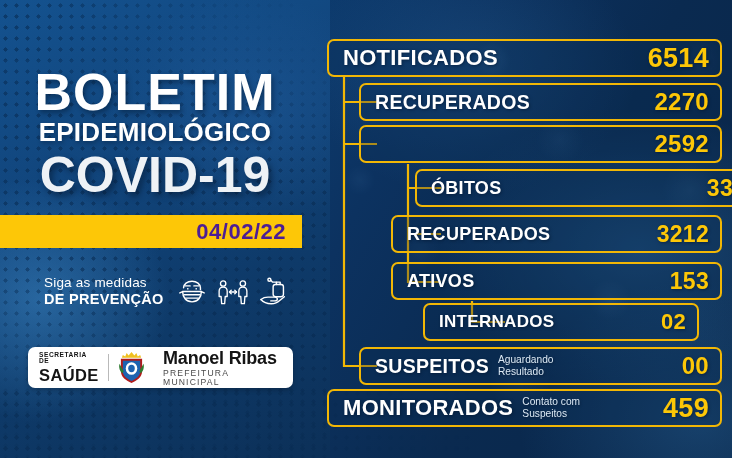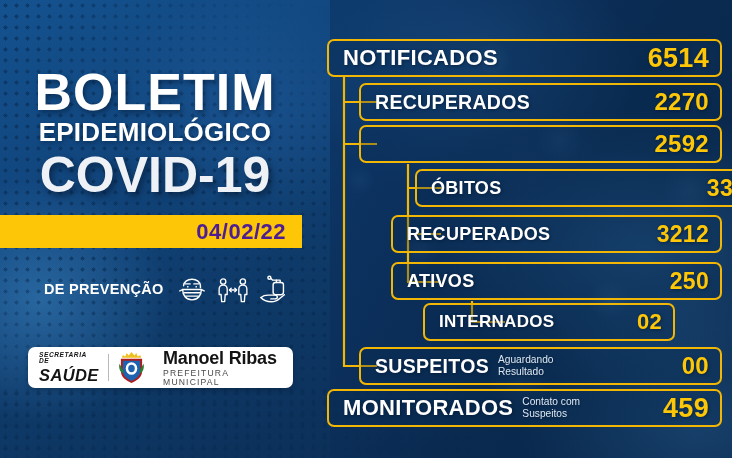--- a/index.html
+++ b/index.html
@@ -111,21 +111,21 @@
   
   .logo-pill {
     position:absolute; left:28px; top:347px;
     width:265px; height:41px;
     background:#ffffff;
     border-radius:7px;
     display:flex; align-items:center;
     padding:0 11px;
     box-shadow:0 2px 5px rgba(0,0,0,.22);
   }
-  .sec-saude { text-align:left; color:#141414; line-height:1;font-style:italic; }
+  .sec-saude { text-align:left; color:#141414; line-height:1; }
   .sec-saude .l1 { font-size:6.6px; font-weight:bold; letter-spacing:.55px; }
   .sec-saude .l2 { font-size:16.5px; font-weight:bold; letter-spacing:.4px; margin-top:2px; }
   .pill-div { width:1.4px; height:27px; background:#b9b9b9; margin:0 9px; }
   .brasao { width:27px; height:33px; flex:0 0 27px; }
   .mr-text { margin-left:18px; line-height:1; }
   .mr-1 { font-size:18px; font-weight:bold; color:#141414; letter-spacing:-.2px; }
   .mr-2 { font-size:8.6px; font-weight:normal; color:#4a4a4a; letter-spacing:1.15px; margin-top:2.5px; }
 
   
   .tree { position:absolute; left:0; top:4px; width:732px; height:458px; }
@@ -183,20 +183,21 @@
       <div class="t-epidem">EPIDEMIOLÓGICO</div>
       <div class="t-covid">COVID-19</div>
     </div>
 
     <div class="date-bar">
       <span>04/02/22</span>
     </div>
 
     <div class="prev-wrap">
       <div class="prev-text">
+        <div class="prev-l1">Siga as medidas</div>
         <div class="prev-l2">DE PREVENÇÃO</div>
       </div>
       <div class="prev-icons">
 
         <svg width="30" height="30" viewBox="0 0 32 32">
           <g fill="none" stroke="#ffffff" stroke-width="1.5" stroke-linecap="round" stroke-linejoin="round">
             <path d="M7 11.5c0-4 4-7 9-7s9 3 9 7v2"></path>
             <path d="M9 9.5h5M18 9.5h5"></path>
             <circle cx="11.5" cy="12.5" r=".9" fill="#ffffff" stroke="none"></circle>
             <circle cx="20.5" cy="12.5" r=".9" fill="#ffffff" stroke="none"></circle>
@@ -283,23 +284,23 @@
       <div class="row tier-2" style="left: 391px; top: 165px; width: 331px; margin-left: 24px;">
         <span class="label">ÓBITOS</span>
         <span class="value">33</span>
       </div>
       <div class="row tier-2" style="left: 391px; top: 211px; width: 331px;">
         <span class="label">RECUPERADOS</span>
         <span class="value">3212</span>
       </div>
       <div class="row tier-2" style="left: 391px; top: 258px; width: 331px;">
         <span class="label">ATIVOS</span>
-        <span class="value">250</span>
-      </div>
-      <div class="row tier-3" style="left: 423px; top: 299px; width: 252px; align-items: center;">
+        <span class="value">153</span>
+      </div>
+      <div class="row tier-3" style="left: 423px; top: 299px; width: 276px; align-items: center;">
         <span class="label">INTERNADOS</span>
         <span class="value">02</span>
       </div>
       <div class="row tier-1" style="left: 359px; top: 343px; width: 363px;">
         <span class="label">SUSPEITOS</span>
         <span class="sub">Aguardando<br>Resultado</span>
         <span class="value">00</span>
       </div>
       <div class="row tier-0" style="left: 327px; top: 385px; width: 395px;">
         <span class="label">MONITORADOS</span>

